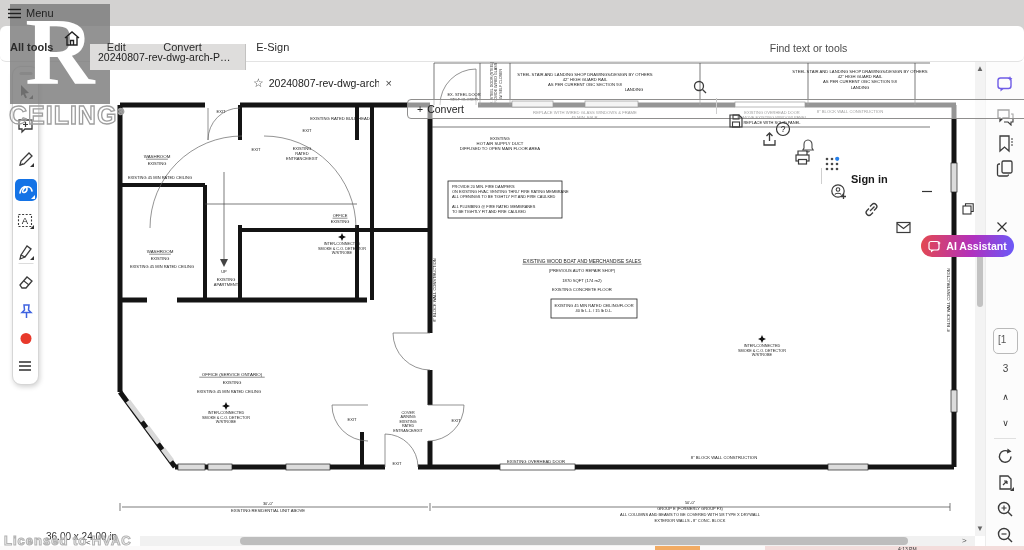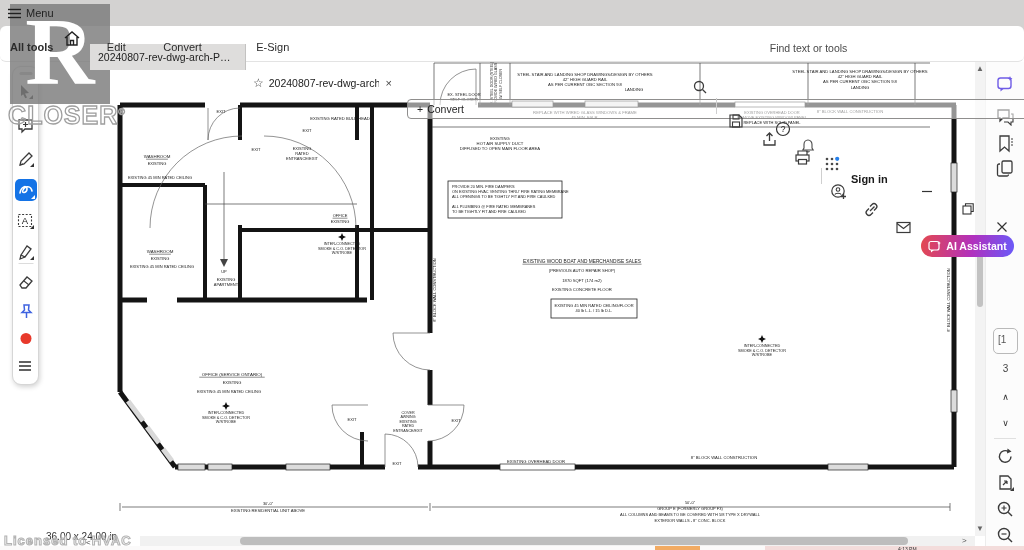--- a/index.html
+++ b/index.html
@@ -493,14 +493,14 @@
   <div class="hthumb"></div>
   <div class="harrow">&gt;</div>
 </div>
 <div class="footer">
   <div class="f-orange"></div>
   <div class="f-pink"></div>
   <div class="f-time">4:13 PM</div>
 </div>
 
 <div class="wm wm-logo"><span>R</span></div>
-<div class="wm wm-text"><span>CLOSER</span><sup>®</sup></div>
+<div class="wm wm-text"><span>CEILING</span><sup>®</sup></div>
 <div class="wm wm-license">Licensed to HVAC</div>
 
 </body></html>

